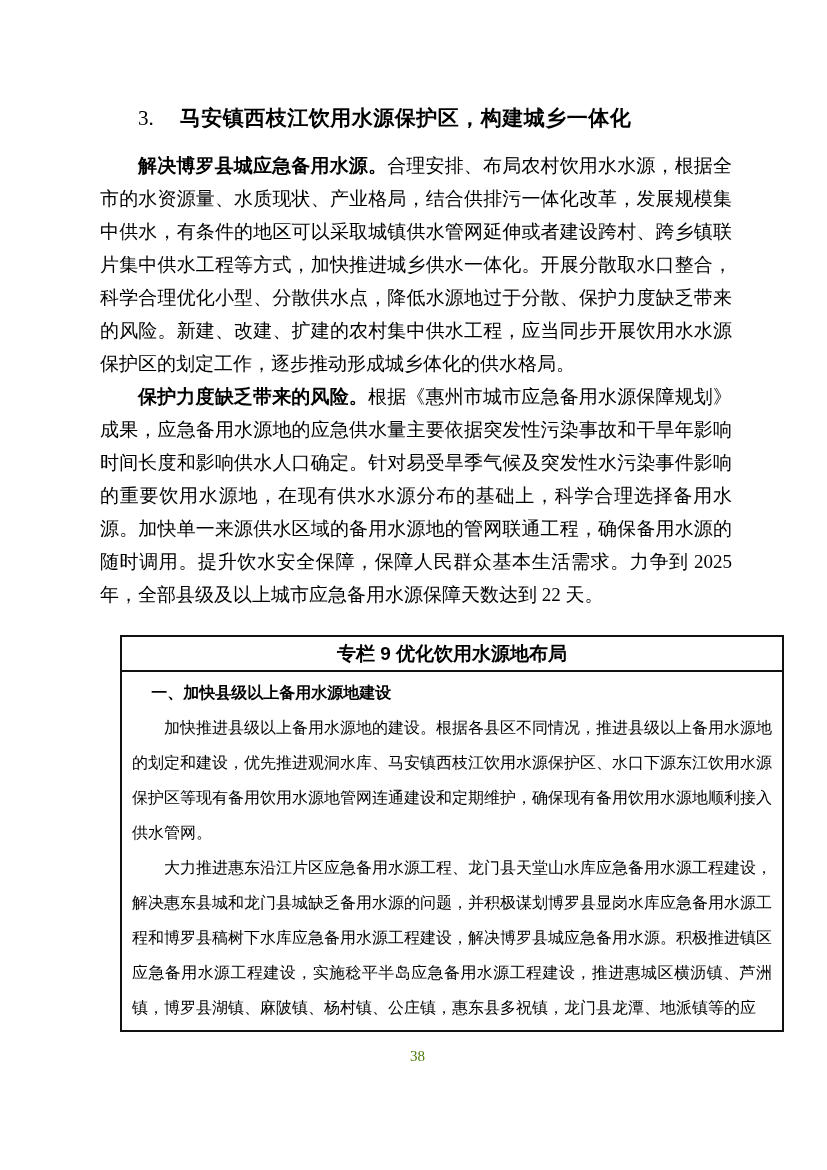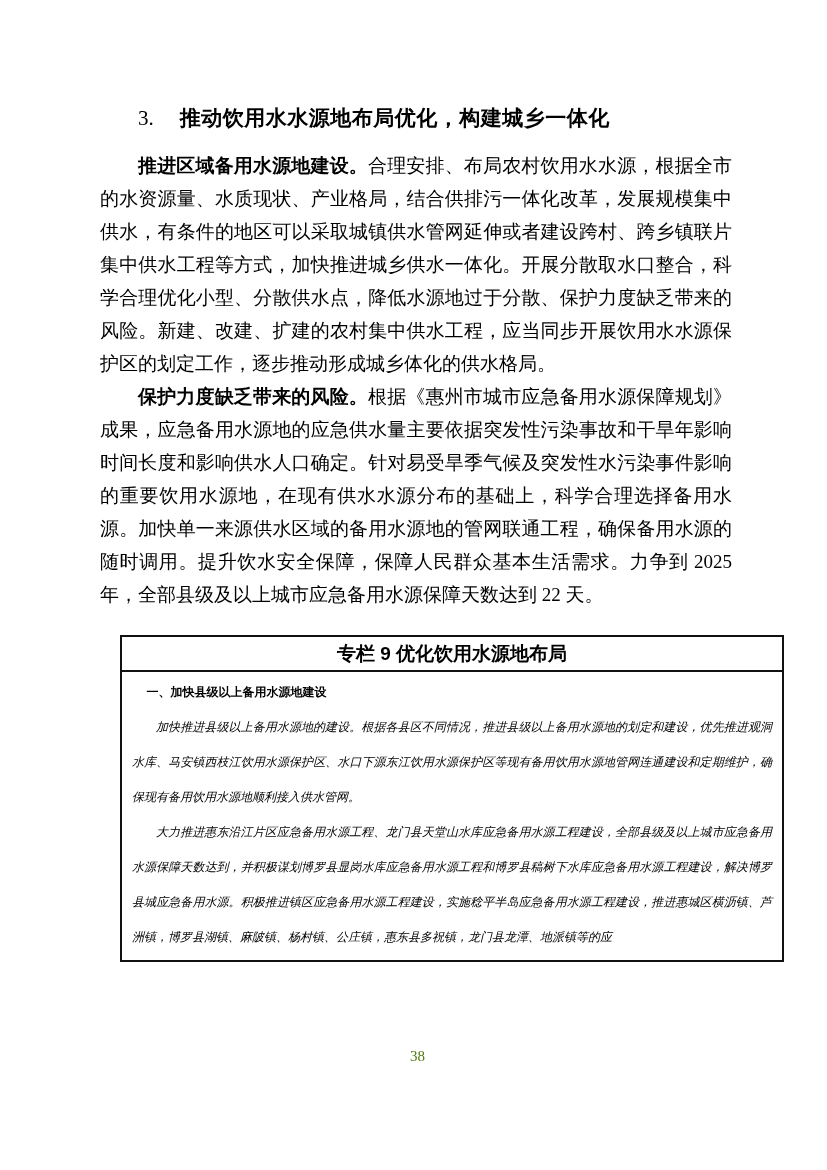--- a/index.html
+++ b/index.html
@@ -58,61 +58,60 @@
     font-family: "Liberation Sans", "DejaVu Sans", sans-serif;
     font-weight: bold;
     font-size: 19px;
     line-height: 24px;
     text-align: center;
     padding: 5px 0 4px 0;
     border-bottom: 2px solid #111111;
   }
   .box-body {
     padding: 3px 10px 5px 10px;
-    font-size: 12px;
+    font-size: 16px;
     line-height: 35px;
   }
   .box-section-heading {
     font-family: "Liberation Sans", "DejaVu Sans", sans-serif;
     font-weight: bold;
     text-indent: 1.2em;
   }
   .box-body p {
     margin: 0;
     text-align: justify;
     text-indent: 2em;
-    font-style: italic;
   }
   .page-number {
     position: absolute;
     left: 4px;
     top: 1048px;
     width: 100%;
     text-align: center;
     font-size: 15px;
     color: #4d7c0f;
   }
 </style>
 </head>
 <body>
 
 <div class="page">
   <div class="content">
 
-    <h1 class="doc-heading"><span class="h-num">3.</span><span class="h-text">推动饮用水水源地布局优化，构建城乡一体化</span></h1>
+    <h1 class="doc-heading"><span class="h-num">3.</span><span class="h-text">马安镇西枝江饮用水源保护区，构建城乡一体化</span></h1>
 
-    <p class="body-para"><span class="lead">推进区域备用水源地建设。</span><span>合理安排、布局农村饮用水水源，根据全市的水资源量、水质现状、产业格局，结合供排污一体化改革，发展规模集中供水，有条件的地区可以采取城镇供水管网延伸或者建设跨村、跨乡镇联片集中供水工程等方式，加快推进城乡供水一体化。开展分散取水口整合，科学合理优化小型、分散供水点，降低水源地过于分散、保护力度缺乏带来的风险。新建、改建、扩建的农村集中供水工程，应当同步开展饮用水水源保护区的划定工作，逐步推动形成城乡体化的供水格局。</span></p>
+    <p class="body-para"><span class="lead">解决博罗县城应急备用水源。</span><span>合理安排、布局农村饮用水水源，根据全市的水资源量、水质现状、产业格局，结合供排污一体化改革，发展规模集中供水，有条件的地区可以采取城镇供水管网延伸或者建设跨村、跨乡镇联片集中供水工程等方式，加快推进城乡供水一体化。开展分散取水口整合，科学合理优化小型、分散供水点，降低水源地过于分散、保护力度缺乏带来的风险。新建、改建、扩建的农村集中供水工程，应当同步开展饮用水水源保护区的划定工作，逐步推动形成城乡体化的供水格局。</span></p>
 
     <p class="body-para"><span class="lead">保护力度缺乏带来的风险。</span><span>根据《惠州市城市应急备用水源保障规划》成果，应急备用水源地的应急供水量主要依据突发性污染事故和干旱年影响时间长度和影响供水人口确定。针对易受旱季气候及突发性水污染事件影响的重要饮用水源地，在现有供水水源分布的基础上，科学合理选择备用水源。加快单一来源供水区域的备用水源地的管网联通工程，确保备用水源的随时调用。提升饮水安全保障，保障人民群众基本生活需求。力争到 2025 年，全部县级及以上城市应急备用水源保障天数达到 22 天。</span></p>
 
     <div class="column-box">
       <div class="box-header">专栏 9 优化饮用水源地布局</div>
       <div class="box-body">
         <div class="box-section-heading">一、加快县级以上备用水源地建设</div>
         <p>加快推进县级以上备用水源地的建设。根据各县区不同情况，推进县级以上备用水源地的划定和建设，优先推进观洞水库、马安镇西枝江饮用水源保护区、水口下源东江饮用水源保护区等现有备用饮用水源地管网连通建设和定期维护，确保现有备用饮用水源地顺利接入供水管网。</p>
-        <p>大力推进惠东沿江片区应急备用水源工程、龙门县天堂山水库应急备用水源工程建设，全部县级及以上城市应急备用水源保障天数达到，并积极谋划博罗县显岗水库应急备用水源工程和博罗县稿树下水库应急备用水源工程建设，解决博罗县城应急备用水源。积极推进镇区应急备用水源工程建设，实施稔平半岛应急备用水源工程建设，推进惠城区横沥镇、芦洲镇，博罗县湖镇、麻陂镇、杨村镇、公庄镇，惠东县多祝镇，龙门县龙潭、地派镇等的应</p>
+        <p>大力推进惠东沿江片区应急备用水源工程、龙门县天堂山水库应急备用水源工程建设，解决惠东县城和龙门县城缺乏备用水源的问题，并积极谋划博罗县显岗水库应急备用水源工程和博罗县稿树下水库应急备用水源工程建设，解决博罗县城应急备用水源。积极推进镇区应急备用水源工程建设，实施稔平半岛应急备用水源工程建设，推进惠城区横沥镇、芦洲镇，博罗县湖镇、麻陂镇、杨村镇、公庄镇，惠东县多祝镇，龙门县龙潭、地派镇等的应</p>
       </div>
     </div>
 
   </div>
 
   <div class="page-number">38</div>
 </div>
 
 </body></html>

